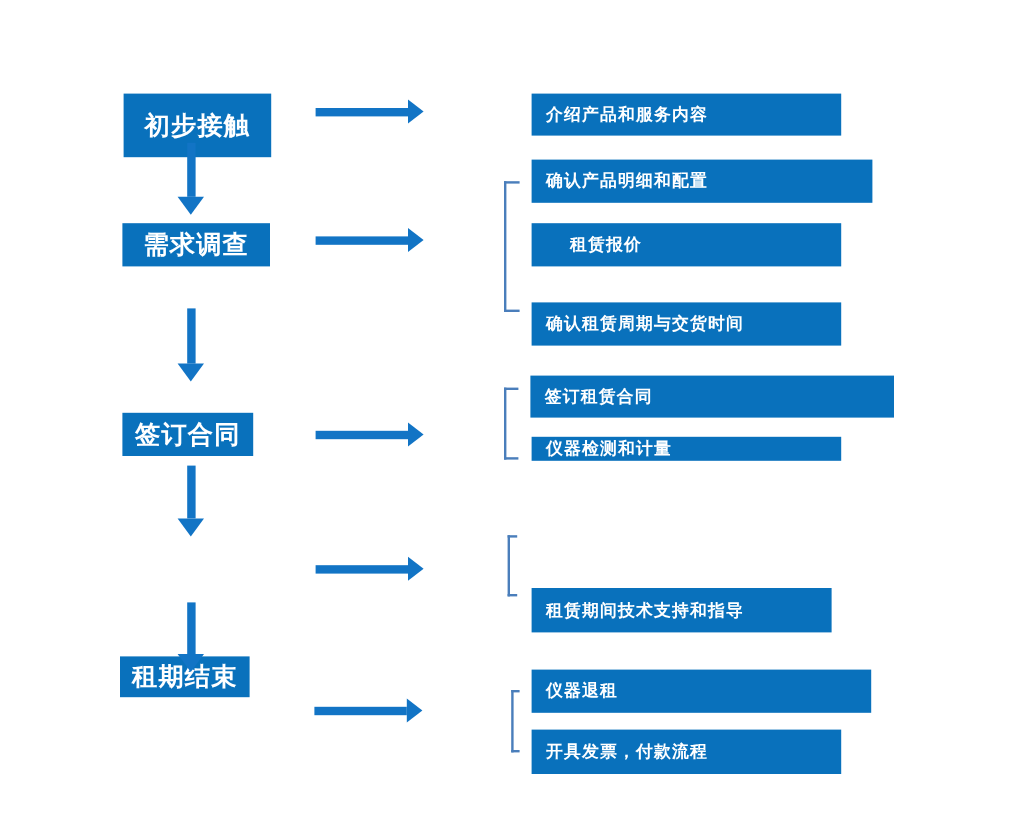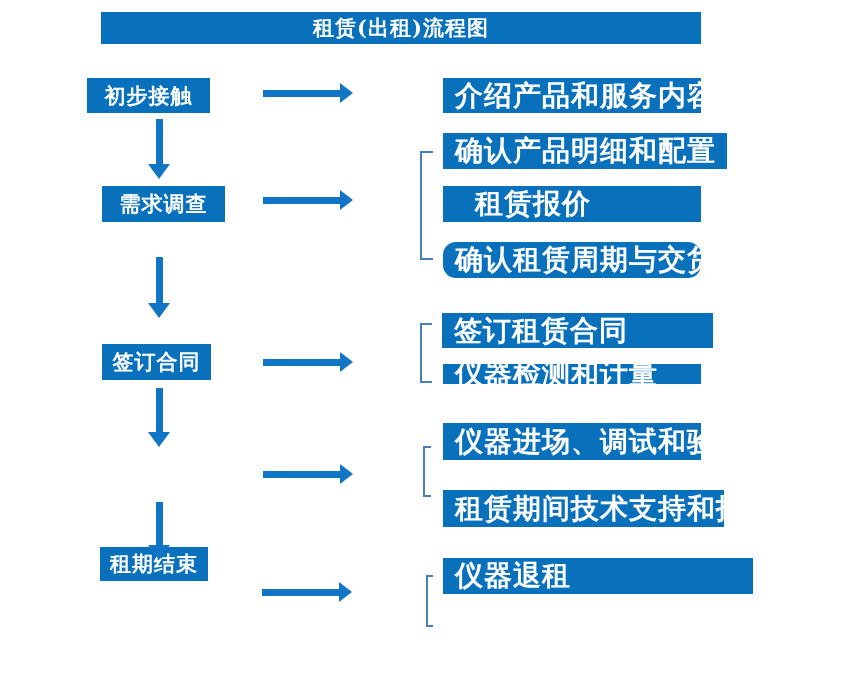--- a/index.html
+++ b/index.html
@@ -39,21 +39,21 @@
     color: var(--text_white, #ffffff);
     font-size: 21px;
     font-weight: bold;
     letter-spacing: 1px;
     display: flex;
     align-items: center;
     white-space: nowrap;
     box-sizing: border-box;
   }
   .box.step { justify-content: center; }
-  .box.detail { justify-content: flex-start; padding-left: 12px; font-size: 28px; }
+  .box.detail { justify-content: flex-start; padding-left: 12px; font-size: 14px; }
   .harrow {
     position: absolute;
     height: 22px;
     display: flex;
     align-items: center;
   }
   .harrow .shaft { flex: 1; height: 7px; background: var(--arrow_blue, #1274C5); }
   .harrow .head {
     width: 0; height: 0;
     border-top: 10px solid transparent;
@@ -80,23 +80,22 @@
     border-top: 2px solid var(--bracket_blue, #4A7EBB);
     border-bottom: 2px solid var(--bracket_blue, #4A7EBB);
     box-sizing: border-box;
   }
 </style>
 </head>
 <body>
 
 <div class="canvas">
 
-  <div class="banner">租赁(出租)流程图</div>
 
-  <div class="box step" style="left:87px; top:78px;  width:123px; height:35px;">初步接触</div>
+  <div class="box step" style="left:103px; top:78px;  width:123px; height:53px;">初步接触</div>
   <div class="box step" style="left:102px; top:186px; width:123px; height:36px;">需求调查</div>
   <div class="box step" style="left:102px; top:344px; width:109px; height:36px;">签订合同</div>
   <div class="box step" style="left:100px; top:547px; width:108px; height:34px;">租期结束</div>
 
   <div class="varrow" style="left:148px; top:119px; height:60px;">
       <div class="shaft"></div>
       <div class="head"></div>
     </div>
   <div class="varrow" style="left:148px; top:257px; height:61px;">
       <div class="shaft"></div>
@@ -133,20 +132,20 @@
     </div>
 
   <div class="bracket" style="left:420px; top:151px; width:13px; height:109px;"></div>
   <div class="bracket" style="left:420px; top:323px; width:12px; height:60px;"></div>
   <div class="bracket" style="left:423px; top:446px; width:8px;  height:51px;"></div>
   <div class="bracket" style="left:426px; top:575px; width:7px;  height:52px;"></div>
 
   <div class="box detail" style="left:443px; top:78px;  width:258px; height:35px;">介绍产品和服务内容</div>
   <div class="box detail" style="left:443px; top:133px; width:284px; height:36px;">确认产品明细和配置</div>
   <div class="box detail" style="left:443px; top:186px; width:258px; height:36px;padding-left:32px;">租赁报价</div>
-  <div class="box detail" style="left:443px; top:242px; width:258px; height:36px;border-radius:13px;">确认租赁周期与交货时间</div>
-  <div class="box detail" style="left:442px; top:313px; width:271px; height:35px;">签订租赁合同</div>
+  <div class="box detail" style="left:443px; top:252px; width:258px; height:36px;">确认租赁周期与交货时间</div>
+  <div class="box detail" style="left:442px; top:313px; width:303px; height:35px;">签订租赁合同</div>
   <div class="box detail" style="left:443px; top:364px; width:258px; height:20px;">仪器检测和计量</div>
-  <div class="box detail" style="left:443px; top:423px; width:258px; height:37px;">仪器进场、调试和验收</div>
-  <div class="box detail" style="left:443px; top:490px; width:281px; height:37px;">租赁期间技术支持和指导</div>
-  <div class="box detail" style="left:443px; top:558px; width:310px; height:36px;">仪器退租</div>
+  <div class="box detail" style="left:443px; top:490px; width:250px; height:37px;">租赁期间技术支持和指导</div>
+  <div class="box detail" style="left:443px; top:558px; width:283px; height:36px;">仪器退租</div>
+  <div class="box detail" style="left:443px; top:608px; width:258px; height:37px;">开具发票，付款流程</div>
 
 </div>
 
 </body></html>

